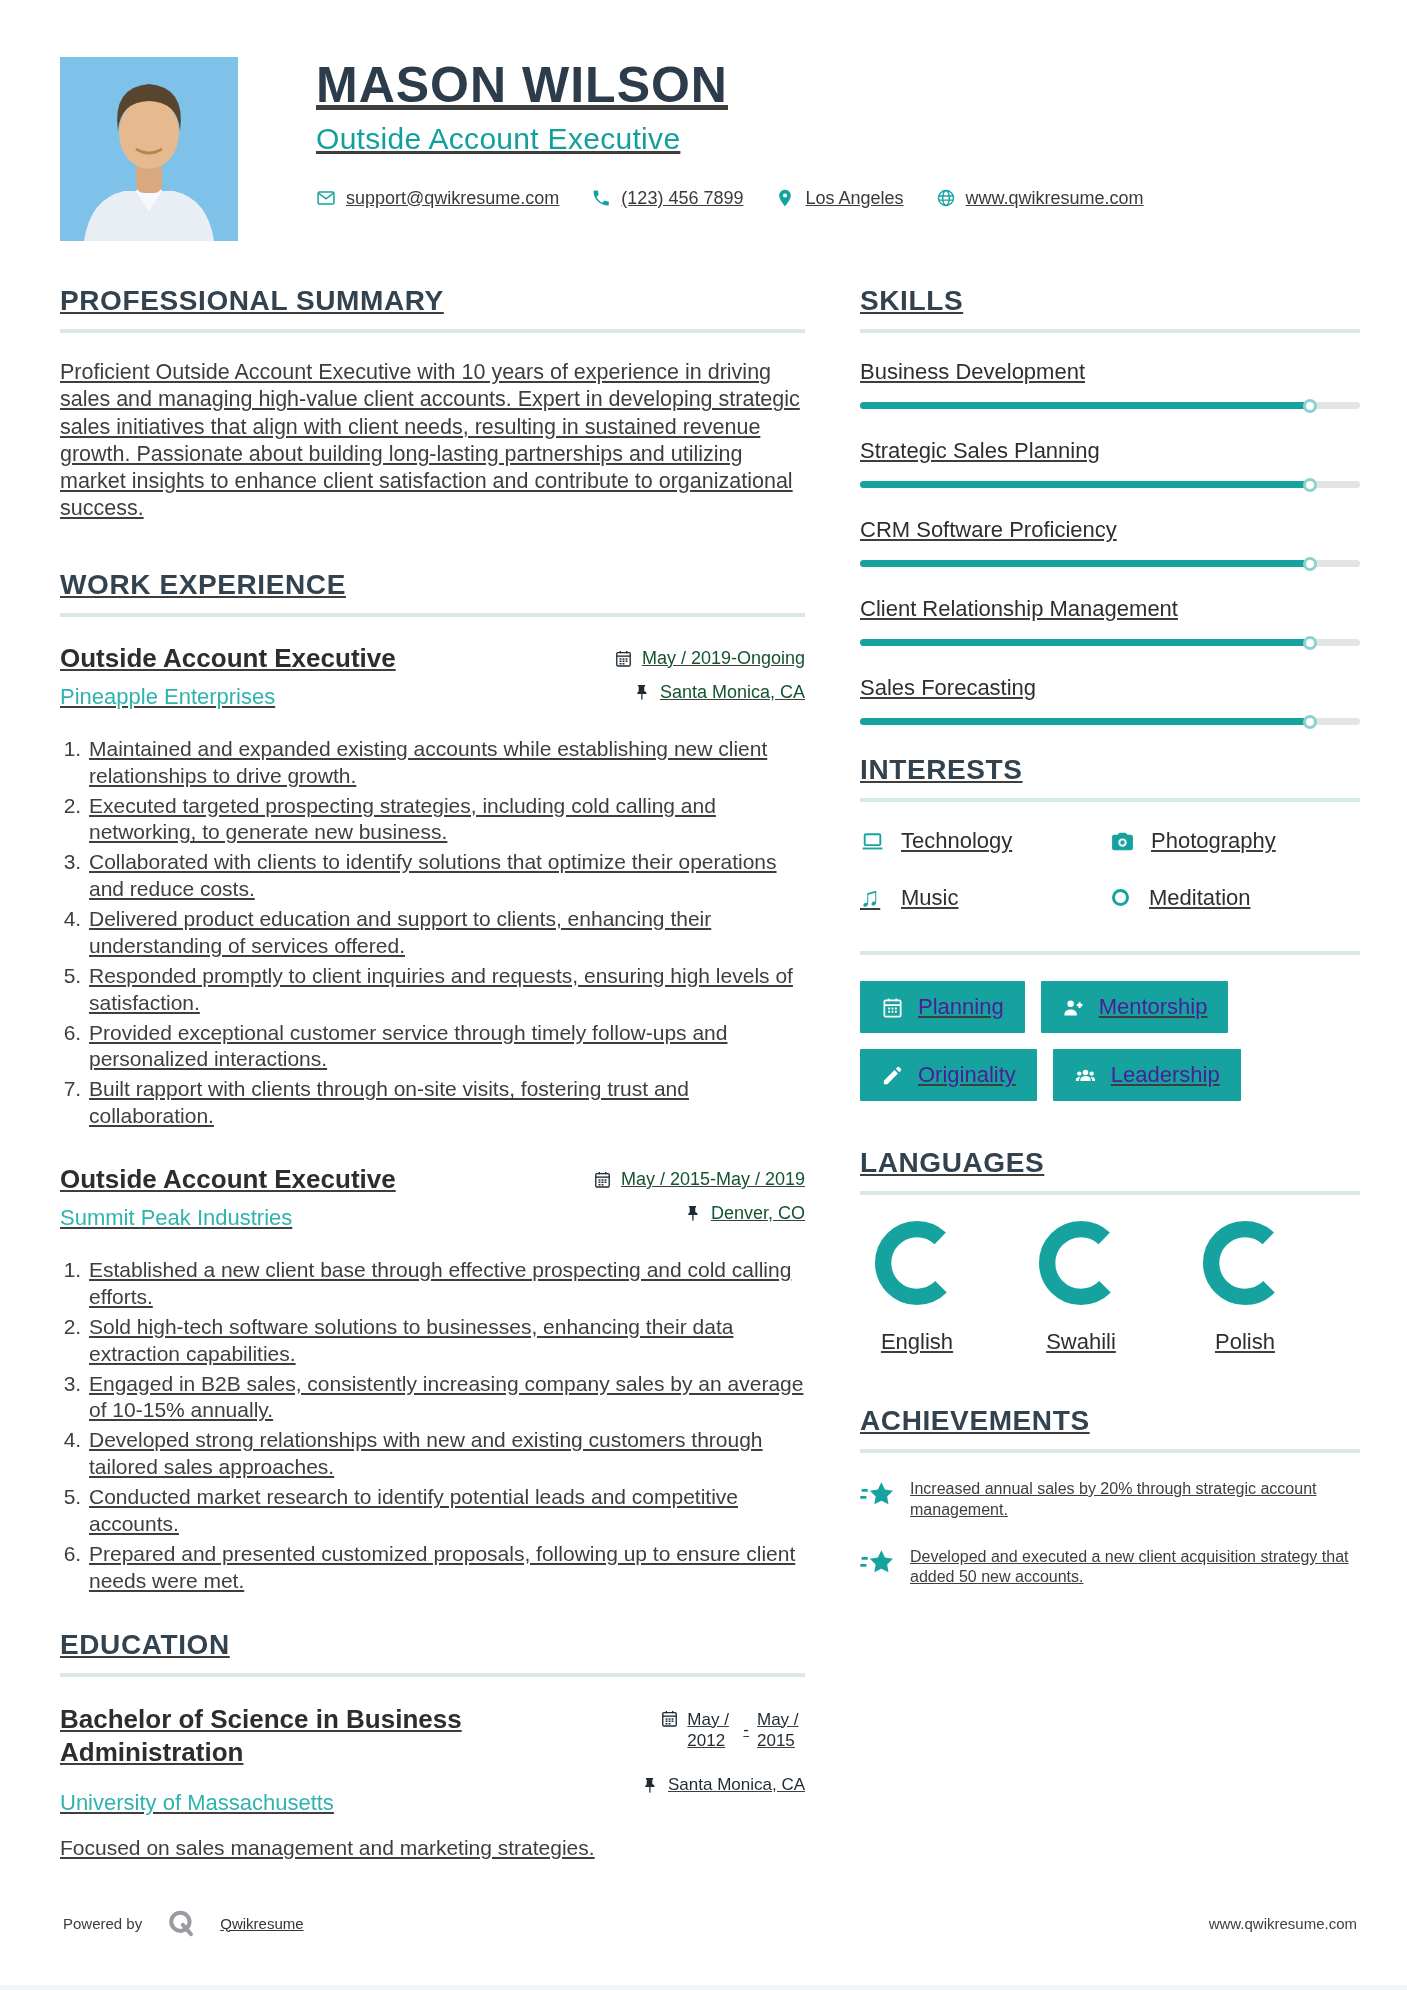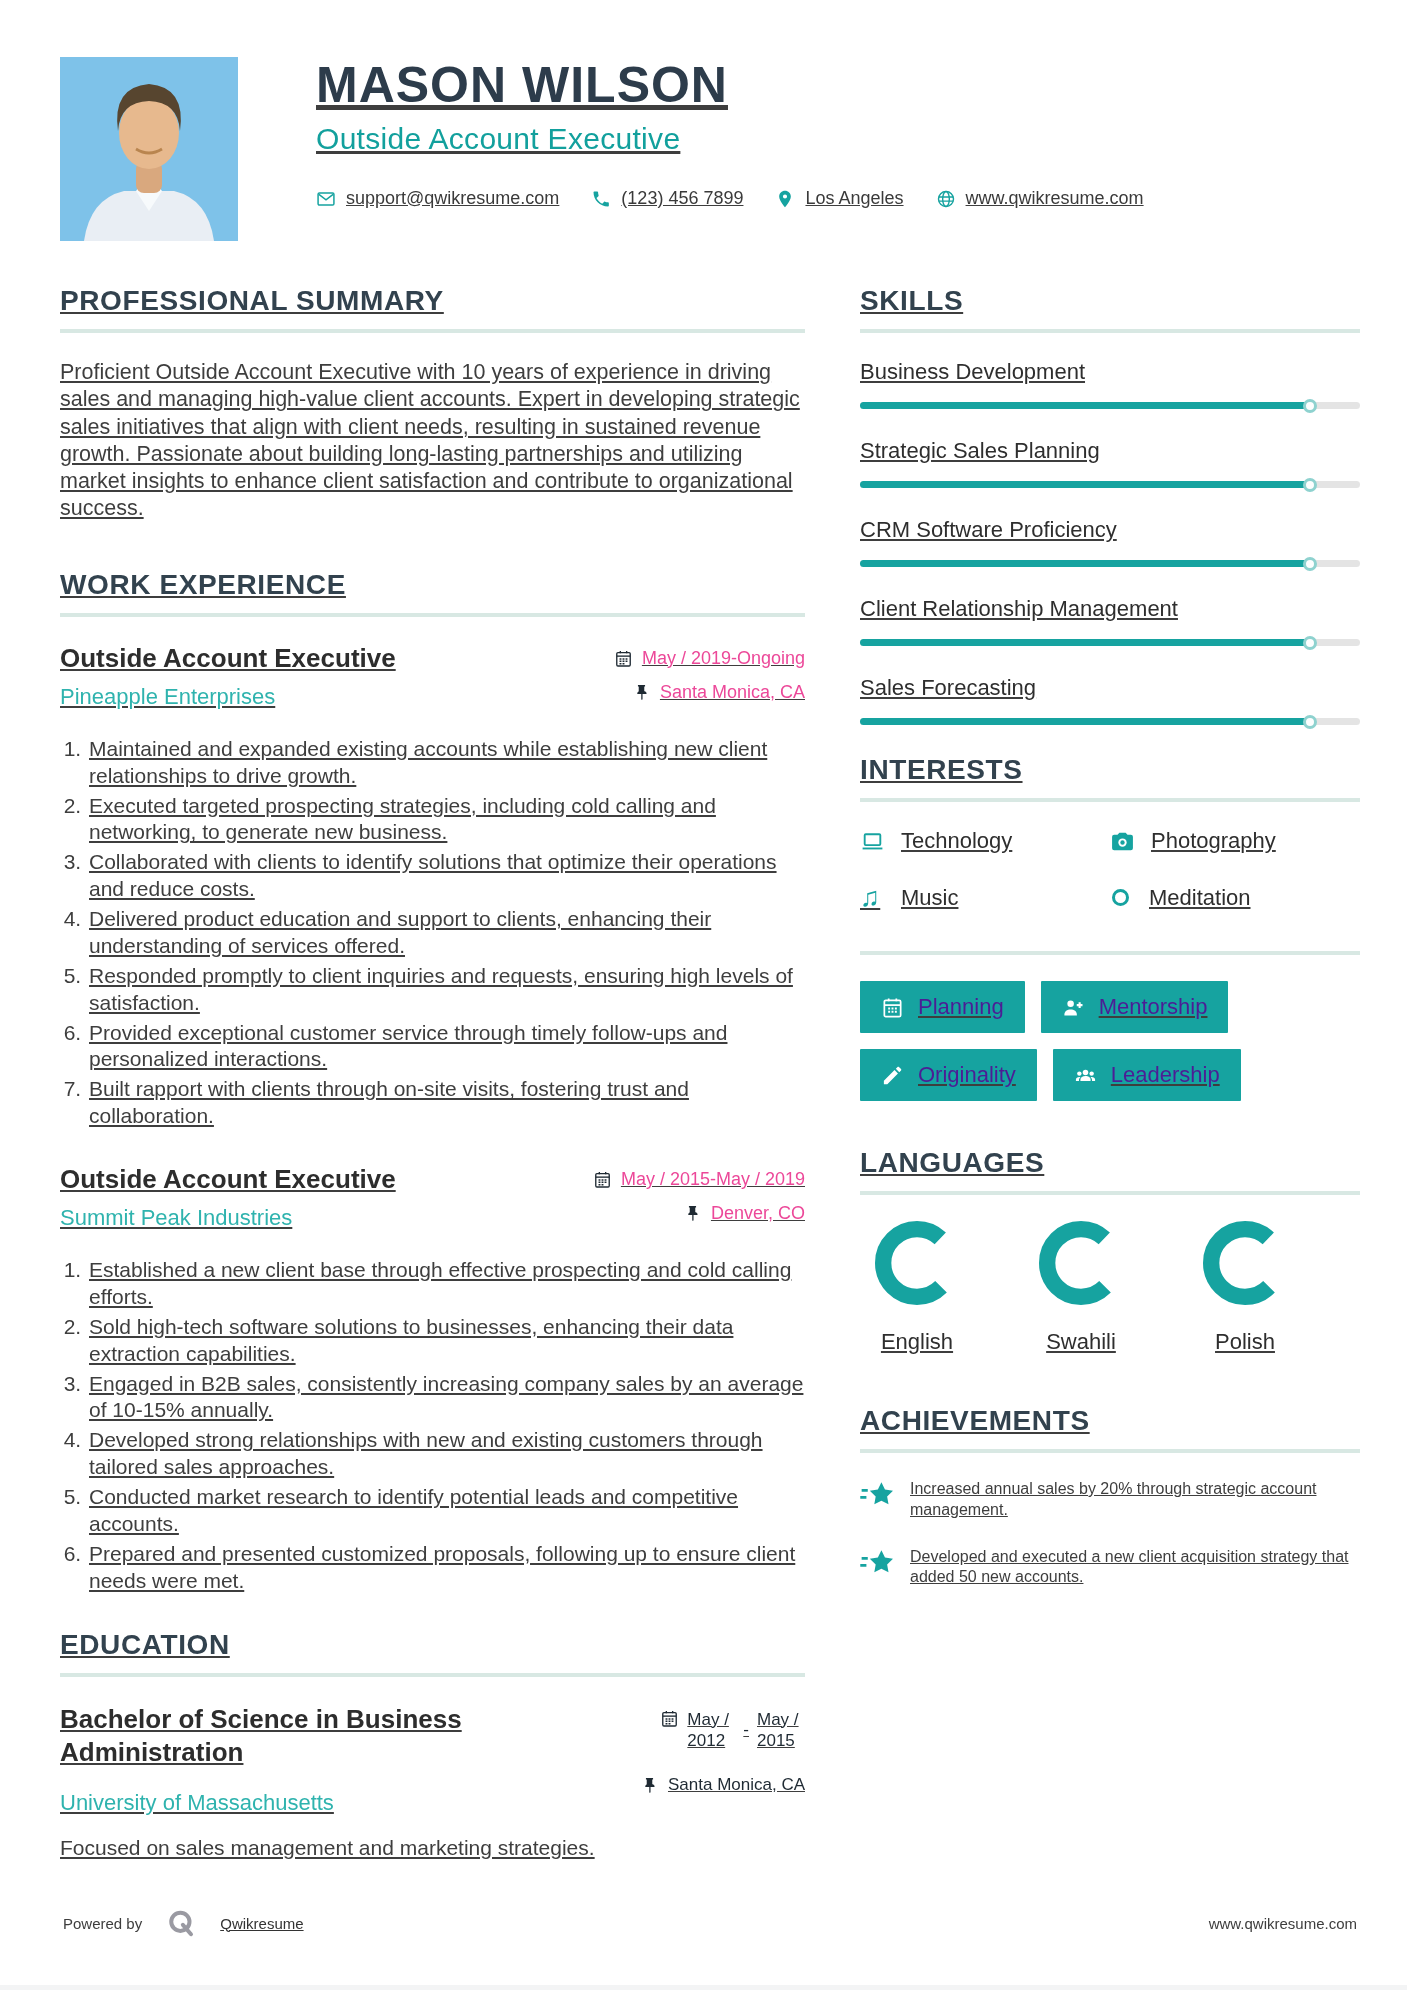--- a/index.html
+++ b/index.html
@@ -8,39 +8,39 @@
           font-family:"Liberation Sans", sans-serif; color:#3e3e3e;text-decoration:underline; }
 
   
   .header { display:flex; padding:57px 60px 0 60px; }
   .photo { width:178px; height:184px; flex:none; }
   .photo svg { display:block; width:100%; height:100%; }
   .head-info { margin-left:78px; padding-top:2px; }
   .name { font-size:50px; font-weight:bold; color:#2d3c4b; letter-spacing:1px; margin:0; line-height:1.05; }
   .person-title { font-size:30px; color:#12a09d; margin-top:10px; font-weight:500; letter-spacing:.3px; }
   .contact { display:flex; align-items:center; gap:32px; margin-top:32px; font-size:18px; color:#3a3a3a; }
-  .citem { display:flex; align-items:flex-end; gap:10px; }
+  .citem { display:flex; align-items:center; gap:10px; }
   .ic-teal svg { width:20px; height:20px; display:block; }
 
   
   .main { display:flex; align-items:flex-start; padding:0 47px 0 60px; margin-top:44px; }
   .col-left { width:745px; flex:none; }
   .col-right { flex:1; margin-left:55px; min-width:0; }
 
   .sec { font-size:28px; font-weight:bold; color:#32424e; letter-spacing:.6px; margin:0 0 12px; }
   .rule { height:4px; background:#d8e8e3; margin-bottom:26px; }
 
   .summary { font-size:21.5px; line-height:1.27; margin:0 0 46px; }
 
   
   .job { margin-bottom:34px; }
   .job-head { display:flex; justify-content:space-between; }
   .job-title { font-size:26px; font-weight:600; color:#2d2d2d; margin:0; }
   .company { font-size:22px; color:#2fb3ae; margin-top:10px; }
-  .job-meta { flex:none; text-align:right; font-size:18px; color:#ec4899; padding-top:5px; }
+  .job-meta { flex:none; text-align:right; font-size:18px; color:#14532d; padding-top:5px; }
   .meta-row { display:flex; justify-content:flex-end; align-items:center; gap:9px; margin-bottom:13px; }
   .ic-meta svg { width:19px; height:19px; display:block; }
   .bullets { margin:20px 0 0; padding-left:27px; font-size:21px; line-height:1.28; }
   .bullets li { padding-left:2px; margin-bottom:3px; }
 
   
   .edu-head { display:flex; justify-content:space-between; }
   .degree { font-size:26px; font-weight:600; color:#2d2d2d; margin:0; max-width:470px; line-height:1.3; }
   .school { font-size:22px; color:#2fb3ae; margin-top:20px; }
   .edu-meta { flex:none; text-align:right; font-size:17px; color:#1f2a33; padding-top:6px; }

